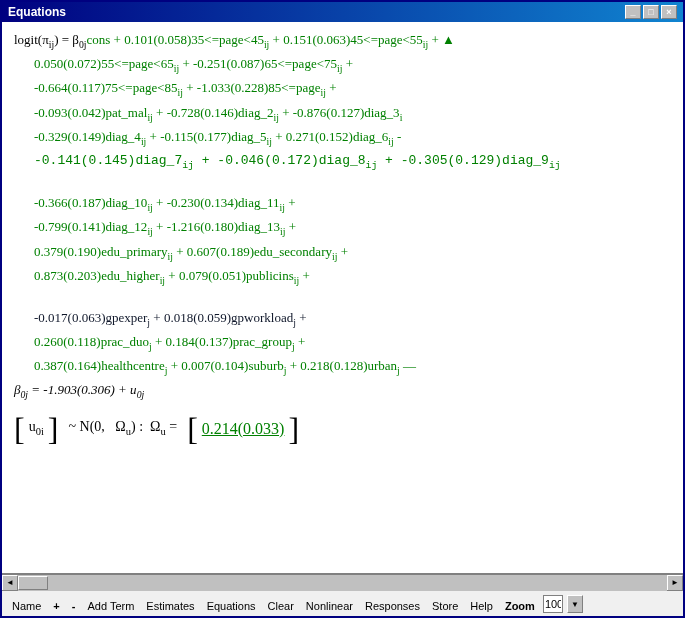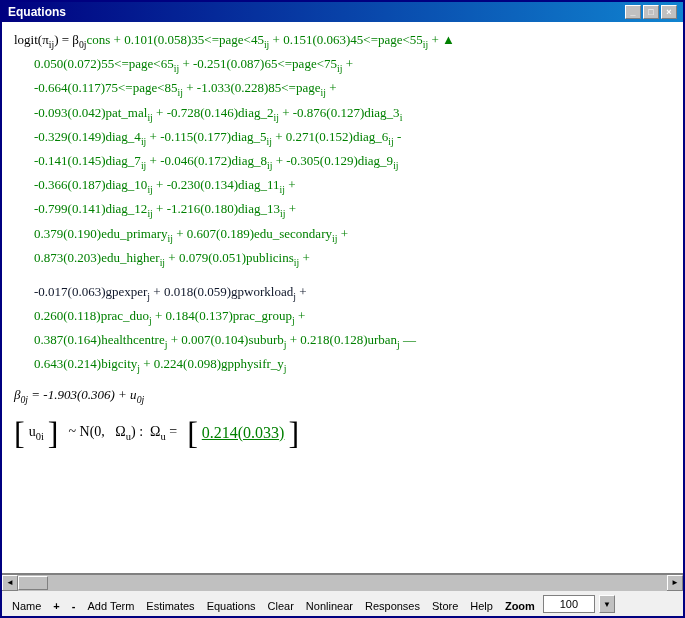--- a/index.html
+++ b/index.html
@@ -123,21 +123,21 @@
       min-height: 26px;
     }
 
     .toolbar-item {
       padding: 1px 4px;
       cursor: pointer;
       white-space: nowrap;
     }
 
     .zoom-box {
-      width: 52px;
+      width: 20px;
       height: 18px;
       border: 1px solid #808080;
       background: white;
       font-size: 11px;
       text-align: center;
       padding: 1px;
     }
 
     .zoom-dropdown {
       width: 16px;
@@ -186,55 +186,52 @@
       </div>
 
       <div style="padding-left: 20px; white-space:nowrap; color:#008000; margin-bottom:2px;">
         -0.093(0.042)pat_mal<sub>ij</sub> + -0.728(0.146)diag_2<sub>ij</sub> + -0.876(0.127)diag_3<sub>i</sub>
       </div>
 
       <div style="padding-left: 20px; white-space:nowrap; color:#008000; margin-bottom:2px;">
         -0.329(0.149)diag_4<sub>ij</sub> + -0.115(0.177)diag_5<sub>ij</sub> + 0.271(0.152)diag_6<sub>ij</sub> -
       </div>
 
-      <div style="padding-left: 20px; white-space:nowrap; color:#008000; margin-bottom:2px;">
+      <div style="padding-left: 20px; white-space:nowrap; color:#008000; margin-bottom:20px;font-family:Liberation Mono, monospace;">
         -0.141(0.145)diag_7<sub>ij</sub> + -0.046(0.172)diag_8<sub>ij</sub> + -0.305(0.129)diag_9<sub>ij</sub>
       </div>
 
       <div style="padding-left: 20px; white-space:nowrap; color:#008000; margin-bottom:2px;">
         -0.366(0.187)diag_10<sub>ij</sub> + -0.230(0.134)diag_11<sub>ij</sub> +
       </div>
 
       <div style="padding-left: 20px; white-space:nowrap; color:#008000; margin-bottom:2px;">
         -0.799(0.141)diag_12<sub>ij</sub> + -1.216(0.180)diag_13<sub>ij</sub> +
       </div>
 
       <div style="padding-left: 20px; white-space:nowrap; color:#008000; margin-bottom:2px;">
         0.379(0.190)edu_primary<sub>ij</sub> + 0.607(0.189)edu_secondary<sub>ij</sub> +
       </div>
 
-      <div style="padding-left: 20px; white-space:nowrap; color:#008000; margin-bottom:12px;">
+      <div style="padding-left: 20px; white-space:nowrap; color:#008000; margin-bottom:20px;">
         0.873(0.203)edu_higher<sub>ij</sub> + 0.079(0.051)publicins<sub>ij</sub> +
       </div>
 
       <div style="padding-left: 20px; white-space:nowrap; color:#0f172a; margin-bottom:2px;">
         -0.017(0.063)gpexper<sub>j</sub> + 0.018(0.059)gpworkload<sub>j</sub> +
       </div>
 
       <div style="padding-left: 20px; white-space:nowrap; color:#008000; margin-bottom:2px;">
         0.260(0.118)prac_duo<sub>j</sub> + 0.184(0.137)prac_group<sub>j</sub> +
       </div>
 
       <div style="padding-left: 20px; white-space:nowrap; color:#008000; margin-bottom:2px;">
         0.387(0.164)healthcentre<sub>j</sub> + 0.007(0.104)suburb<sub>j</sub> + 0.218(0.128)urban<sub>j</sub> —
       </div>
 
-      <div style="padding-left: 20px; white-space:nowrap; color:#008000; margin-bottom:8px;">
-        0.643(0.214)bigcity<sub>j</sub> + 0.224(0.098)gpphysifr_y<sub>j</sub>
-      </div>
 
       <div style="white-space:nowrap; color:#000000; margin-bottom:10px; font-style:italic;">
         β<sub>0j</sub> = -1.903(0.306) + u<sub>0j</sub>
       </div>
 
       <div style="display:flex; align-items:center; gap:4px; white-space:nowrap; margin-top: 4px;">
         <span style="font-size:32px; line-height:1; color:#000000;">[</span>
         <span style="font-size:14px; color:#000000; ">u<sub>0i</sub></span>
         <span style="font-size:32px; line-height:1; color:#000000;">]</span>
         <span style="font-size:14px; color:#000000; margin: 0 6px;">~ N(0, &nbsp; Ω<sub>u</sub>) : &nbsp;Ω<sub>u</sub> =</span>

